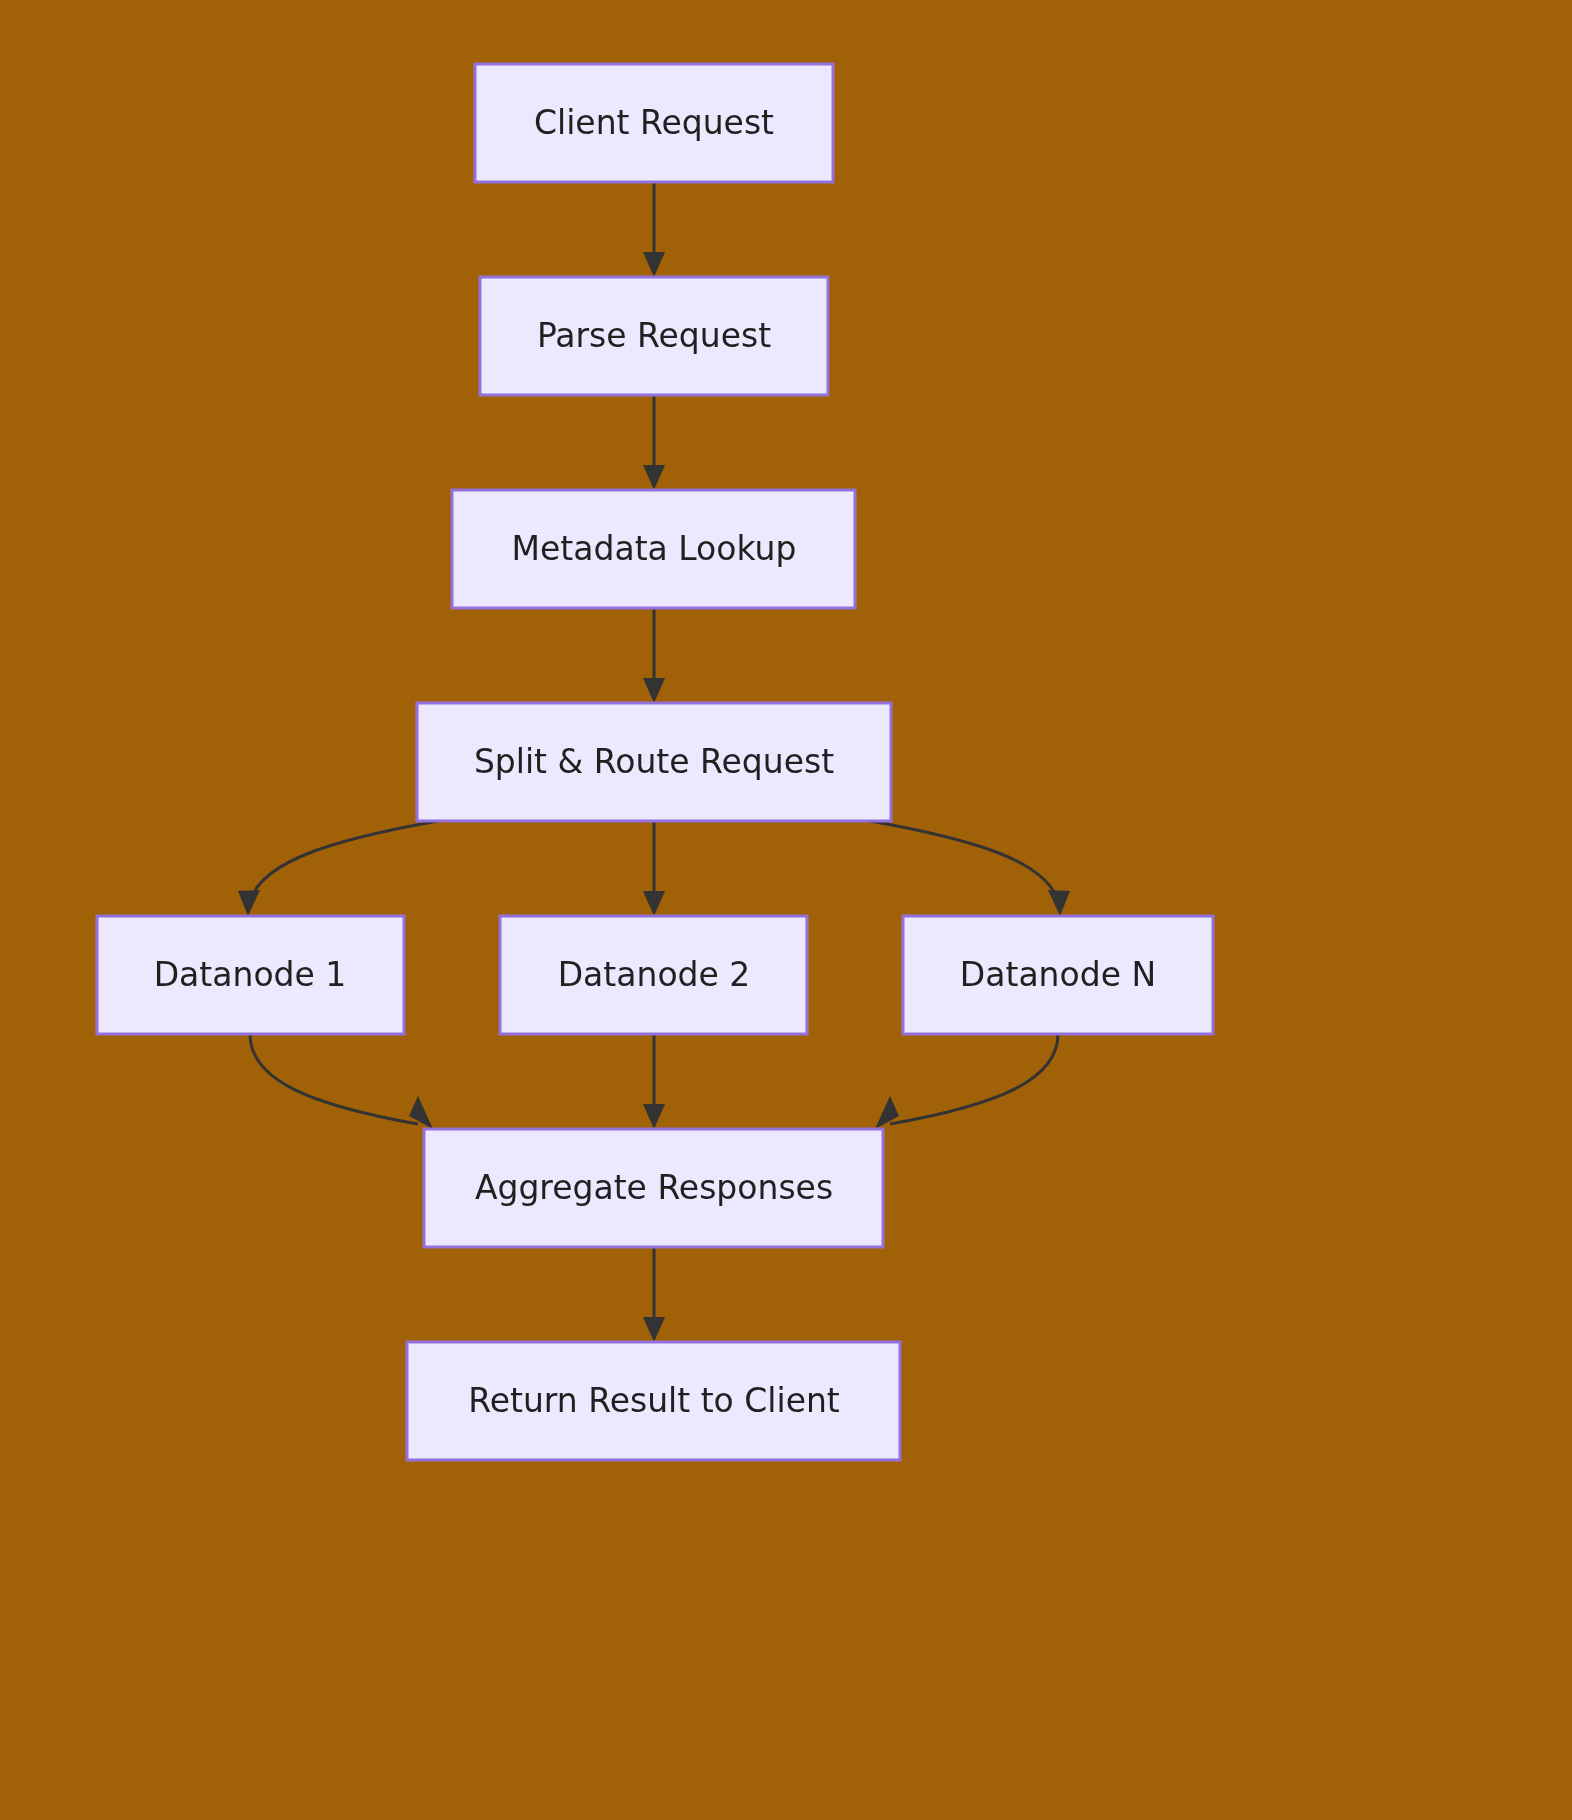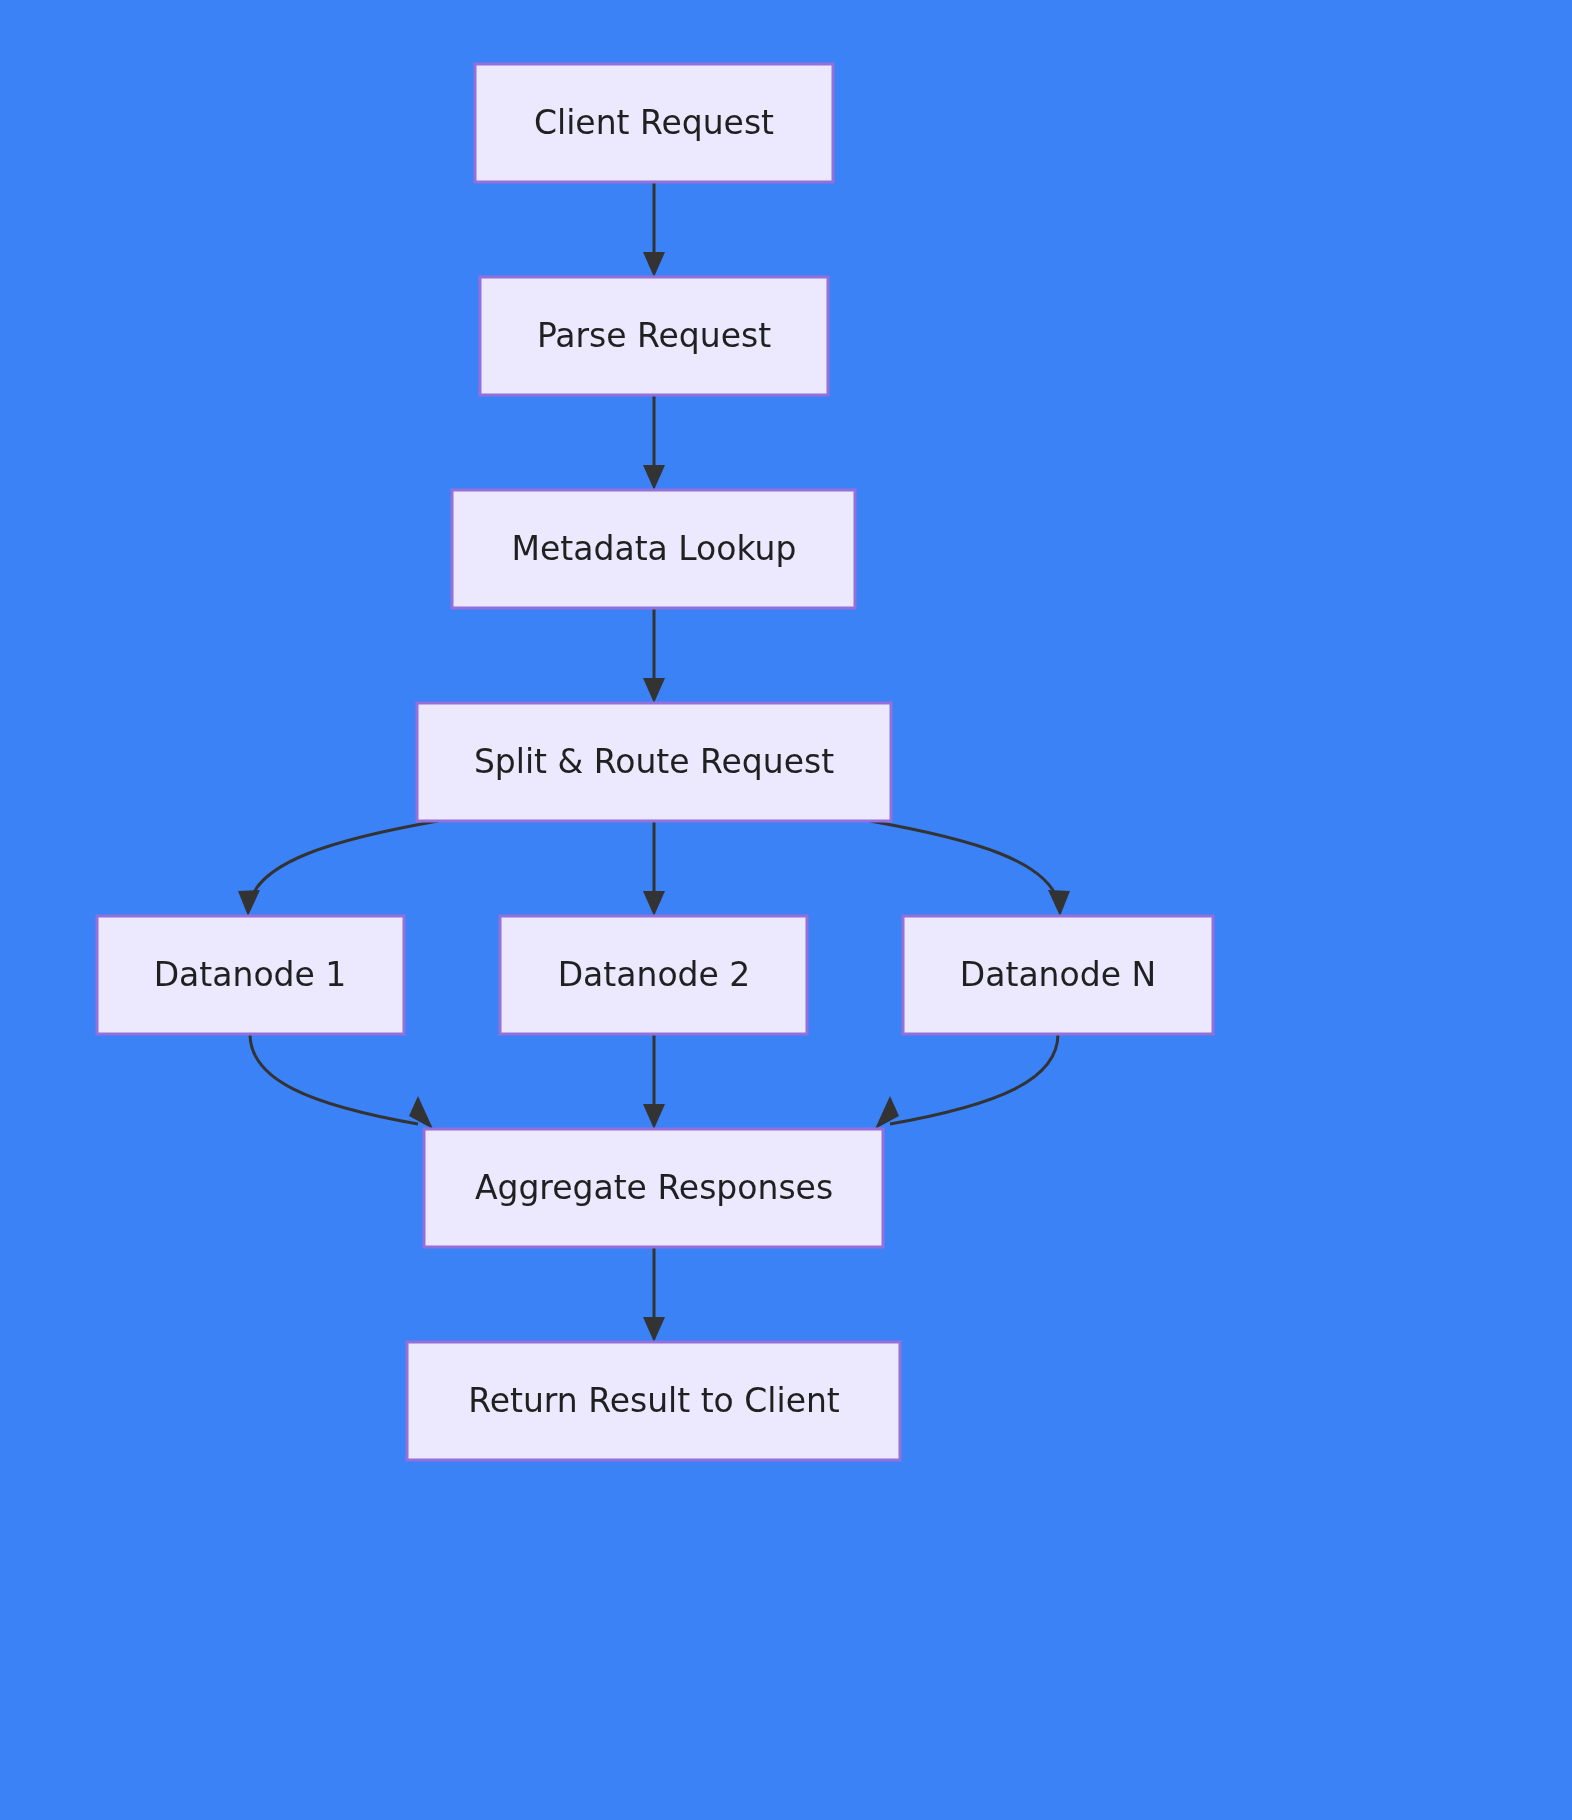--- a/index.html
+++ b/index.html
@@ -10,21 +10,21 @@
   body {
     width: 1572px;
     height: 1820px;
     font-family: "DejaVu Sans", sans-serif;
     overflow: hidden;
   }
   #diagram-root {
     position: relative;
     width: 1572px;
     height: 1820px;
-    background: #3b82f6;
+    background: #a16207;
   }
   svg#flowchart {
     display: block;
     width: 1572px;
     height: 1820px;
   }
   .node-box {
     fill: #ece8fd;
     stroke: #9370db;
     stroke-width: 3px;

